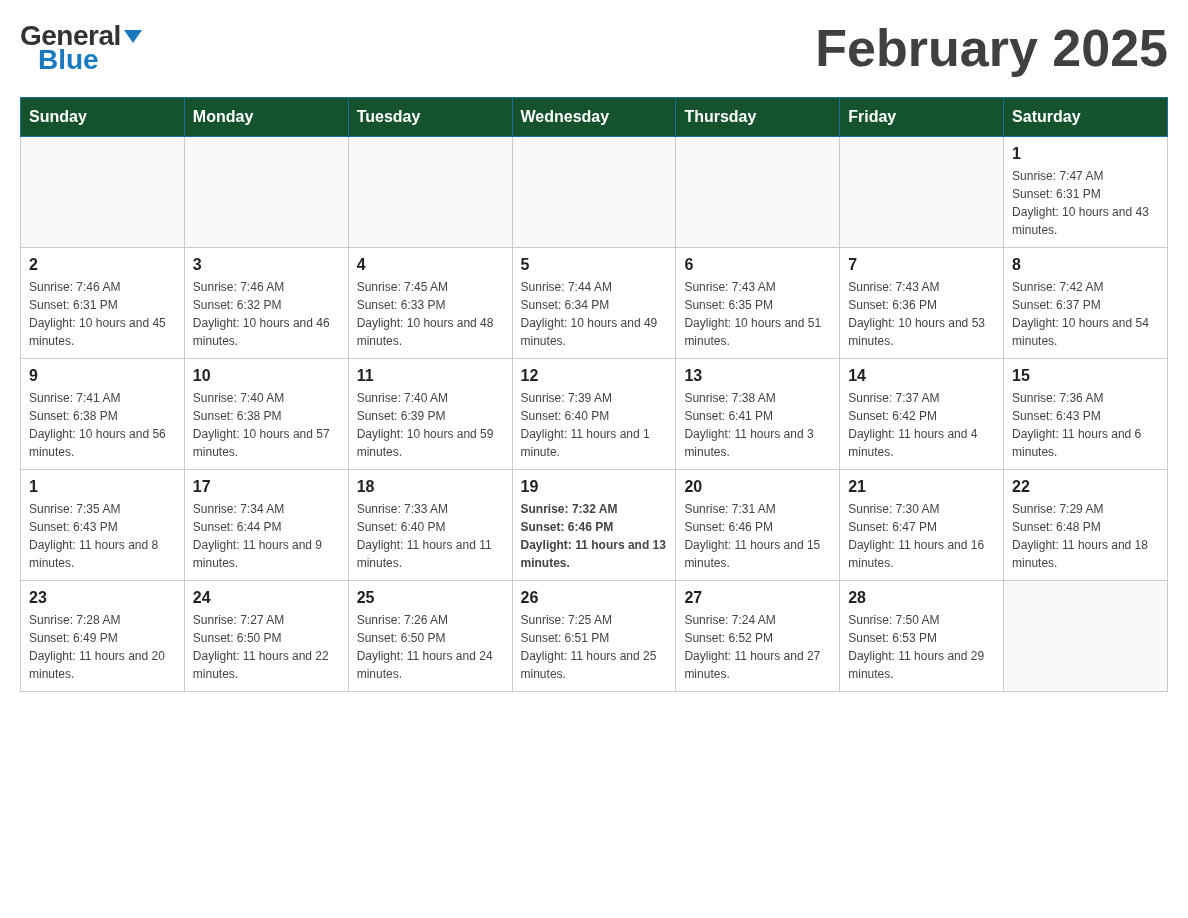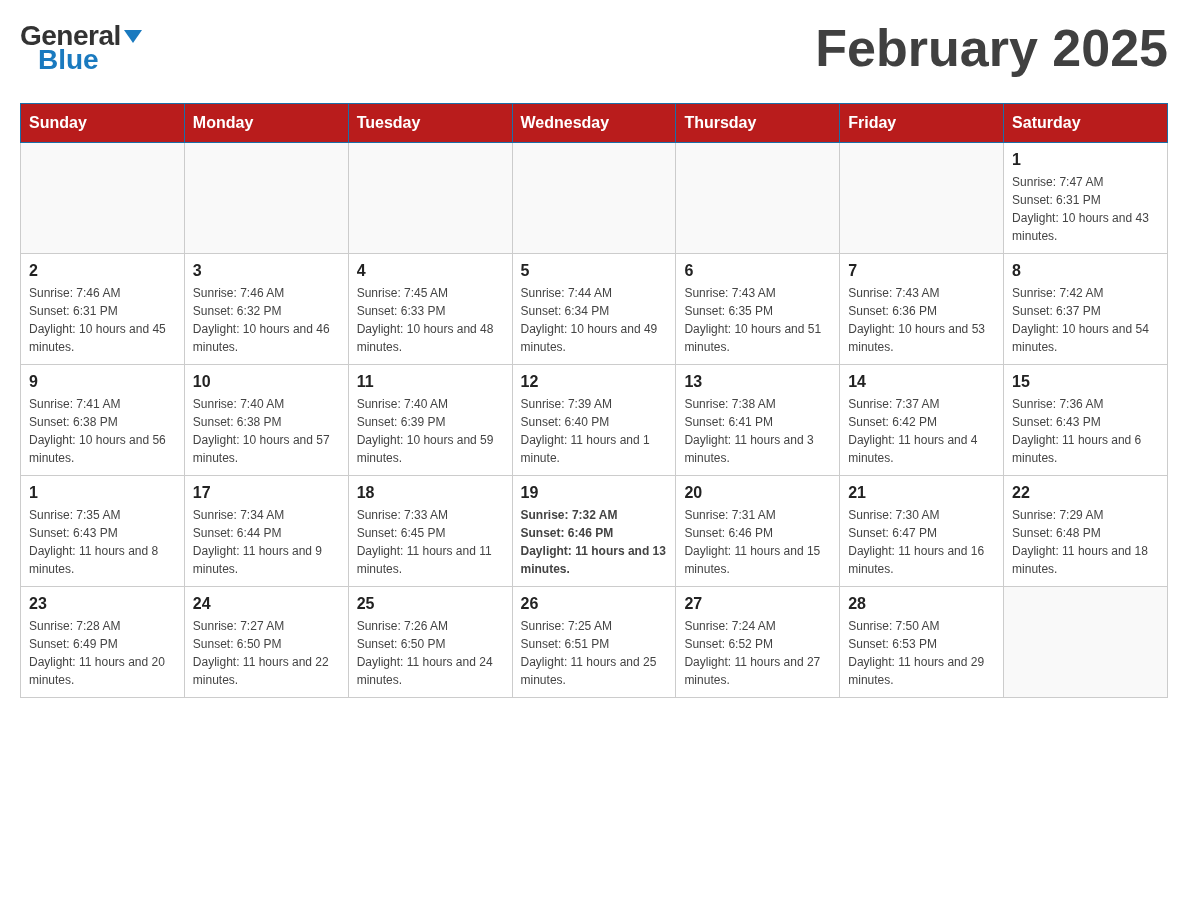--- a/index.html
+++ b/index.html
@@ -7,21 +7,21 @@
       font-family: Arial, sans-serif;
       background: #fff;
       padding: 20px;
       width: 1188px;
       min-height: 918px;
     }
     .header {
       display: flex;
       justify-content: space-between;
       align-items: flex-start;
-      margin-bottom: 26px;
+      margin-bottom: 20px;
     }
     .logo {
       display: flex;
       flex-direction: column;
       align-items: flex-start;
     }
     .logo-general {
       font-size: 28px;
       font-weight: bold;
       color: #333;
@@ -50,21 +50,21 @@
       font-size: 22px;
       color: #555;
       margin-top: 4px;
     }
     .calendar {
       width: 100%;
       border-collapse: collapse;
       border: 1px solid #bbb;
     }
     .calendar thead tr th {
-      background-color: #b91c1c;
+      background-color: #14532d;
       color: #fff;
       font-size: 16px;
       font-weight: bold;
       padding: 10px 8px;
       text-align: left;
       border: 1px solid #1a6fa8;
     }
     .calendar tbody tr td {
       vertical-align: top;
       padding: 8px;
@@ -229,21 +229,21 @@
         </td>
         <td>
           <div class="day-number">17</div>
           <div class="day-info" style="white-space: pre-line;">Sunrise: 7:34 AM
 Sunset: 6:44 PM
 Daylight: 11 hours and 9 minutes.</div>
         </td>
         <td>
           <div class="day-number">18</div>
           <div class="day-info" style="white-space: pre-line;">Sunrise: 7:33 AM
-Sunset: 6:45 PM
+Sunset: 6:40 PM
 Daylight: 11 hours and 11 minutes.</div>
         </td>
         <td>
           <div class="day-number">19</div>
           <div class="day-info" style="white-space: pre-line; font-weight: bold;">Sunrise: 7:32 AM
 Sunset: 6:46 PM
 Daylight: 11 hours and 13 minutes.</div>
         </td>
         <td>
           <div class="day-number">20</div>

